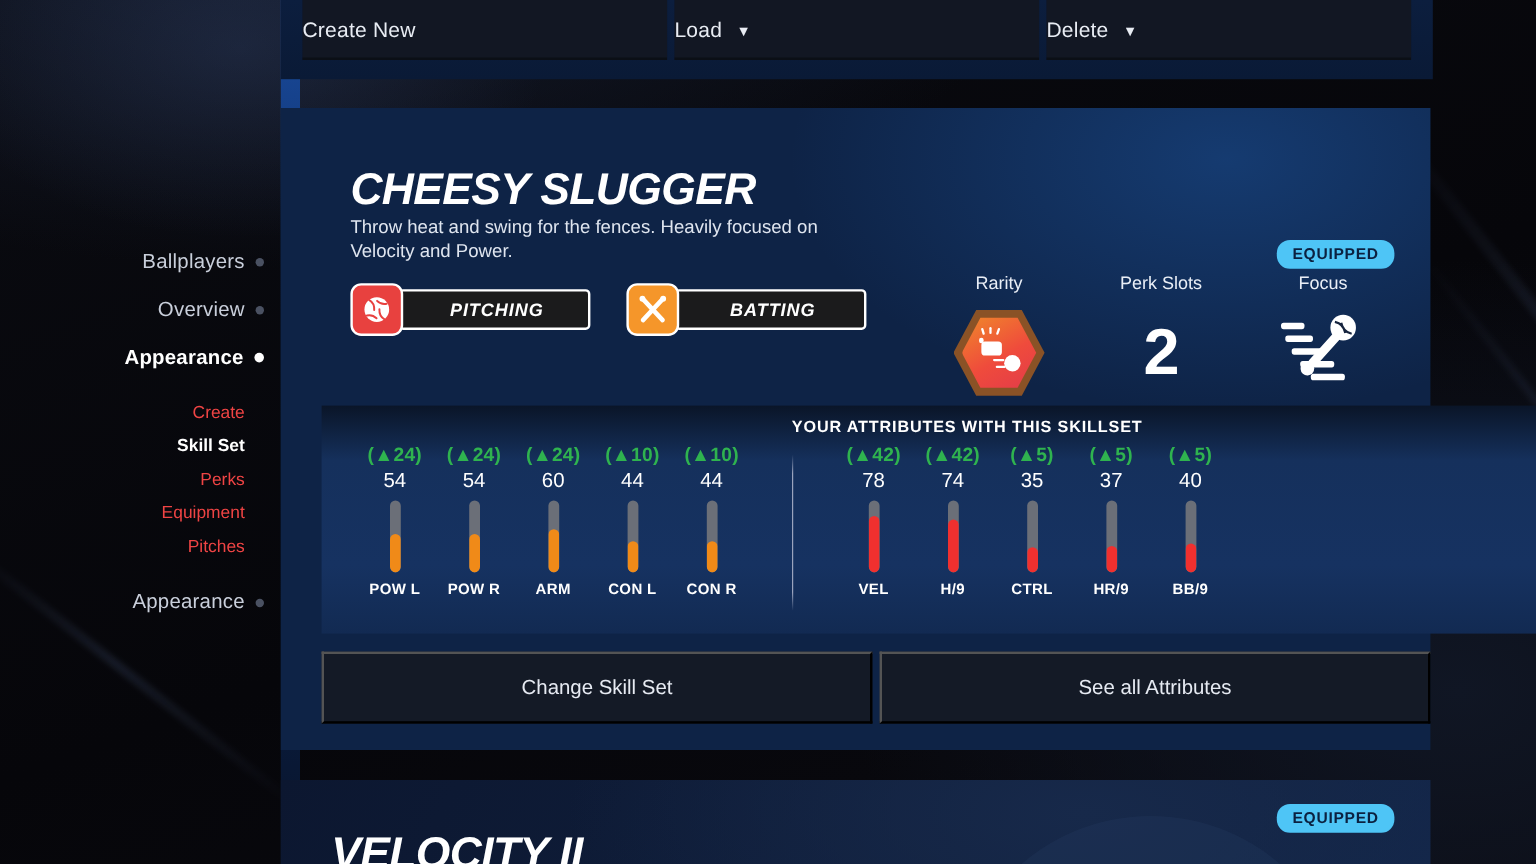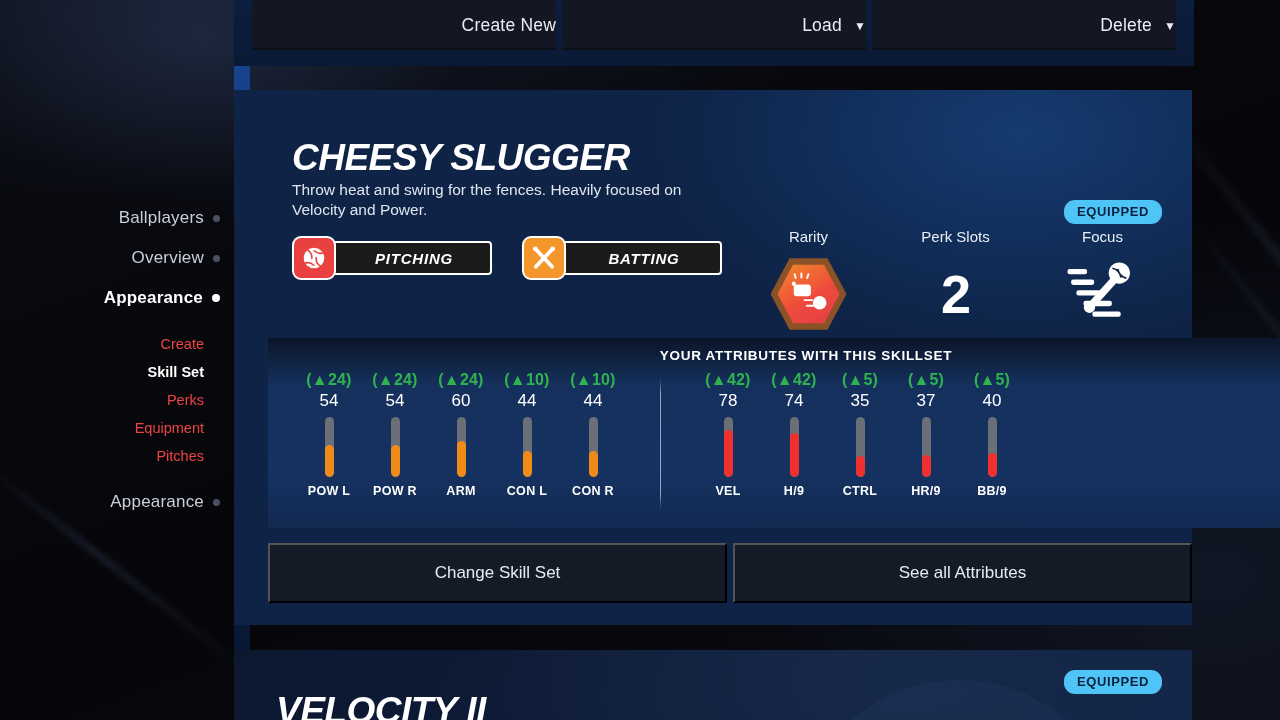--- a/index.html
+++ b/index.html
@@ -41,21 +41,21 @@
   
   #content { position:absolute; left:234px; top:0; width:960px; height:720px; z-index:2; }
   .accent-strip { position:absolute; left:0; top:0; width:16px; height:720px;
                   background:linear-gradient(180deg,#1b4c9e 0%,#123a7e 20%,#0c244e 55%,#08142c 100%); }
 
   
   #topbar { position:absolute; left:0; top:0; width:960px; height:66px;
             background:linear-gradient(180deg,#0c1e3e 0%,#0a1a36 100%);
             display:flex; align-items:flex-start; padding:0 18px 0 18px; gap:6px; }
   .topbtn { height:50px; flex:1; background:#121723; color:#e8ecf3;
-            display:flex; align-items:center; justify-content:flex-end; gap:12px;
+            display:flex; align-items:center; justify-content:flex-start; gap:12px;
             font-size:17.5px; letter-spacing:.2px; border:none;
             box-shadow:inset 0 -2px 0 rgba(0,0,0,.35); }
   .caret { font-size:12px; line-height:1; transform:translateY(1px); }
 
   
   #card { position:absolute; left:0; top:90px; width:958px; height:535px;
           background:
             radial-gradient(700px 420px at 88% 46%, #16447f 0%, rgba(12,32,66,0) 70%),
             linear-gradient(125deg,#0d1b33 0%,#112murky 0%,#10284e 48%,#143a72 100%);
           background-color:#0e2346;
@@ -78,21 +78,21 @@
   .badge-ico { width:44px; height:44px; border-radius:9px; border:2px solid #fff;
                display:flex; align-items:center; justify-content:center; position:relative; z-index:2; }
   .badge-ico.pitch { background:#e8413f; }
   .badge-ico.bat   { background:#f5962a; }
   .badge-txt { height:34px; margin-left:-4px; padding:0 26px 0 30px; min-width:160px;
                background:#1b1b1c; border:2px solid #fff; border-radius:4px;
                display:flex; align-items:center; justify-content:center;
                font-size:15px; font-weight:bold; font-style:italic; letter-spacing:.8px; }
 
   
-  .trio { position:absolute; right:22px; top:138px; display:flex; gap:12px; }
+  .trio { position:absolute; right:22px; top:138px; display:flex; gap:0; }
   .trio-col { width:135px; text-align:center; }
   .trio-label { font-size:15px; color:#e9eef6; margin-bottom:10px; }
   .trio-body { height:78px; display:flex; align-items:center; justify-content:center; }
   .trio-sub { font-size:15px; color:#e9eef6; margin-top:8px; }
   .perk-num { font-size:54px; font-weight:bold; line-height:1; letter-spacing:-1px; }
   .hex-wrap { width:76px; height:76px; position:relative; }
   .hex { position:absolute; inset:0; clip-path:polygon(25% 3%,75% 3%,100% 50%,75% 97%,25% 97%,0% 50%); background:#8a5226; }
   .hex2 { position:absolute; inset:7px; clip-path:polygon(25% 3%,75% 3%,100% 50%,75% 97%,25% 97%,0% 50%);
           background:linear-gradient(150deg,#f08a2a 0%,#ef4b3c 55%,#e23a4a 100%); }
 

